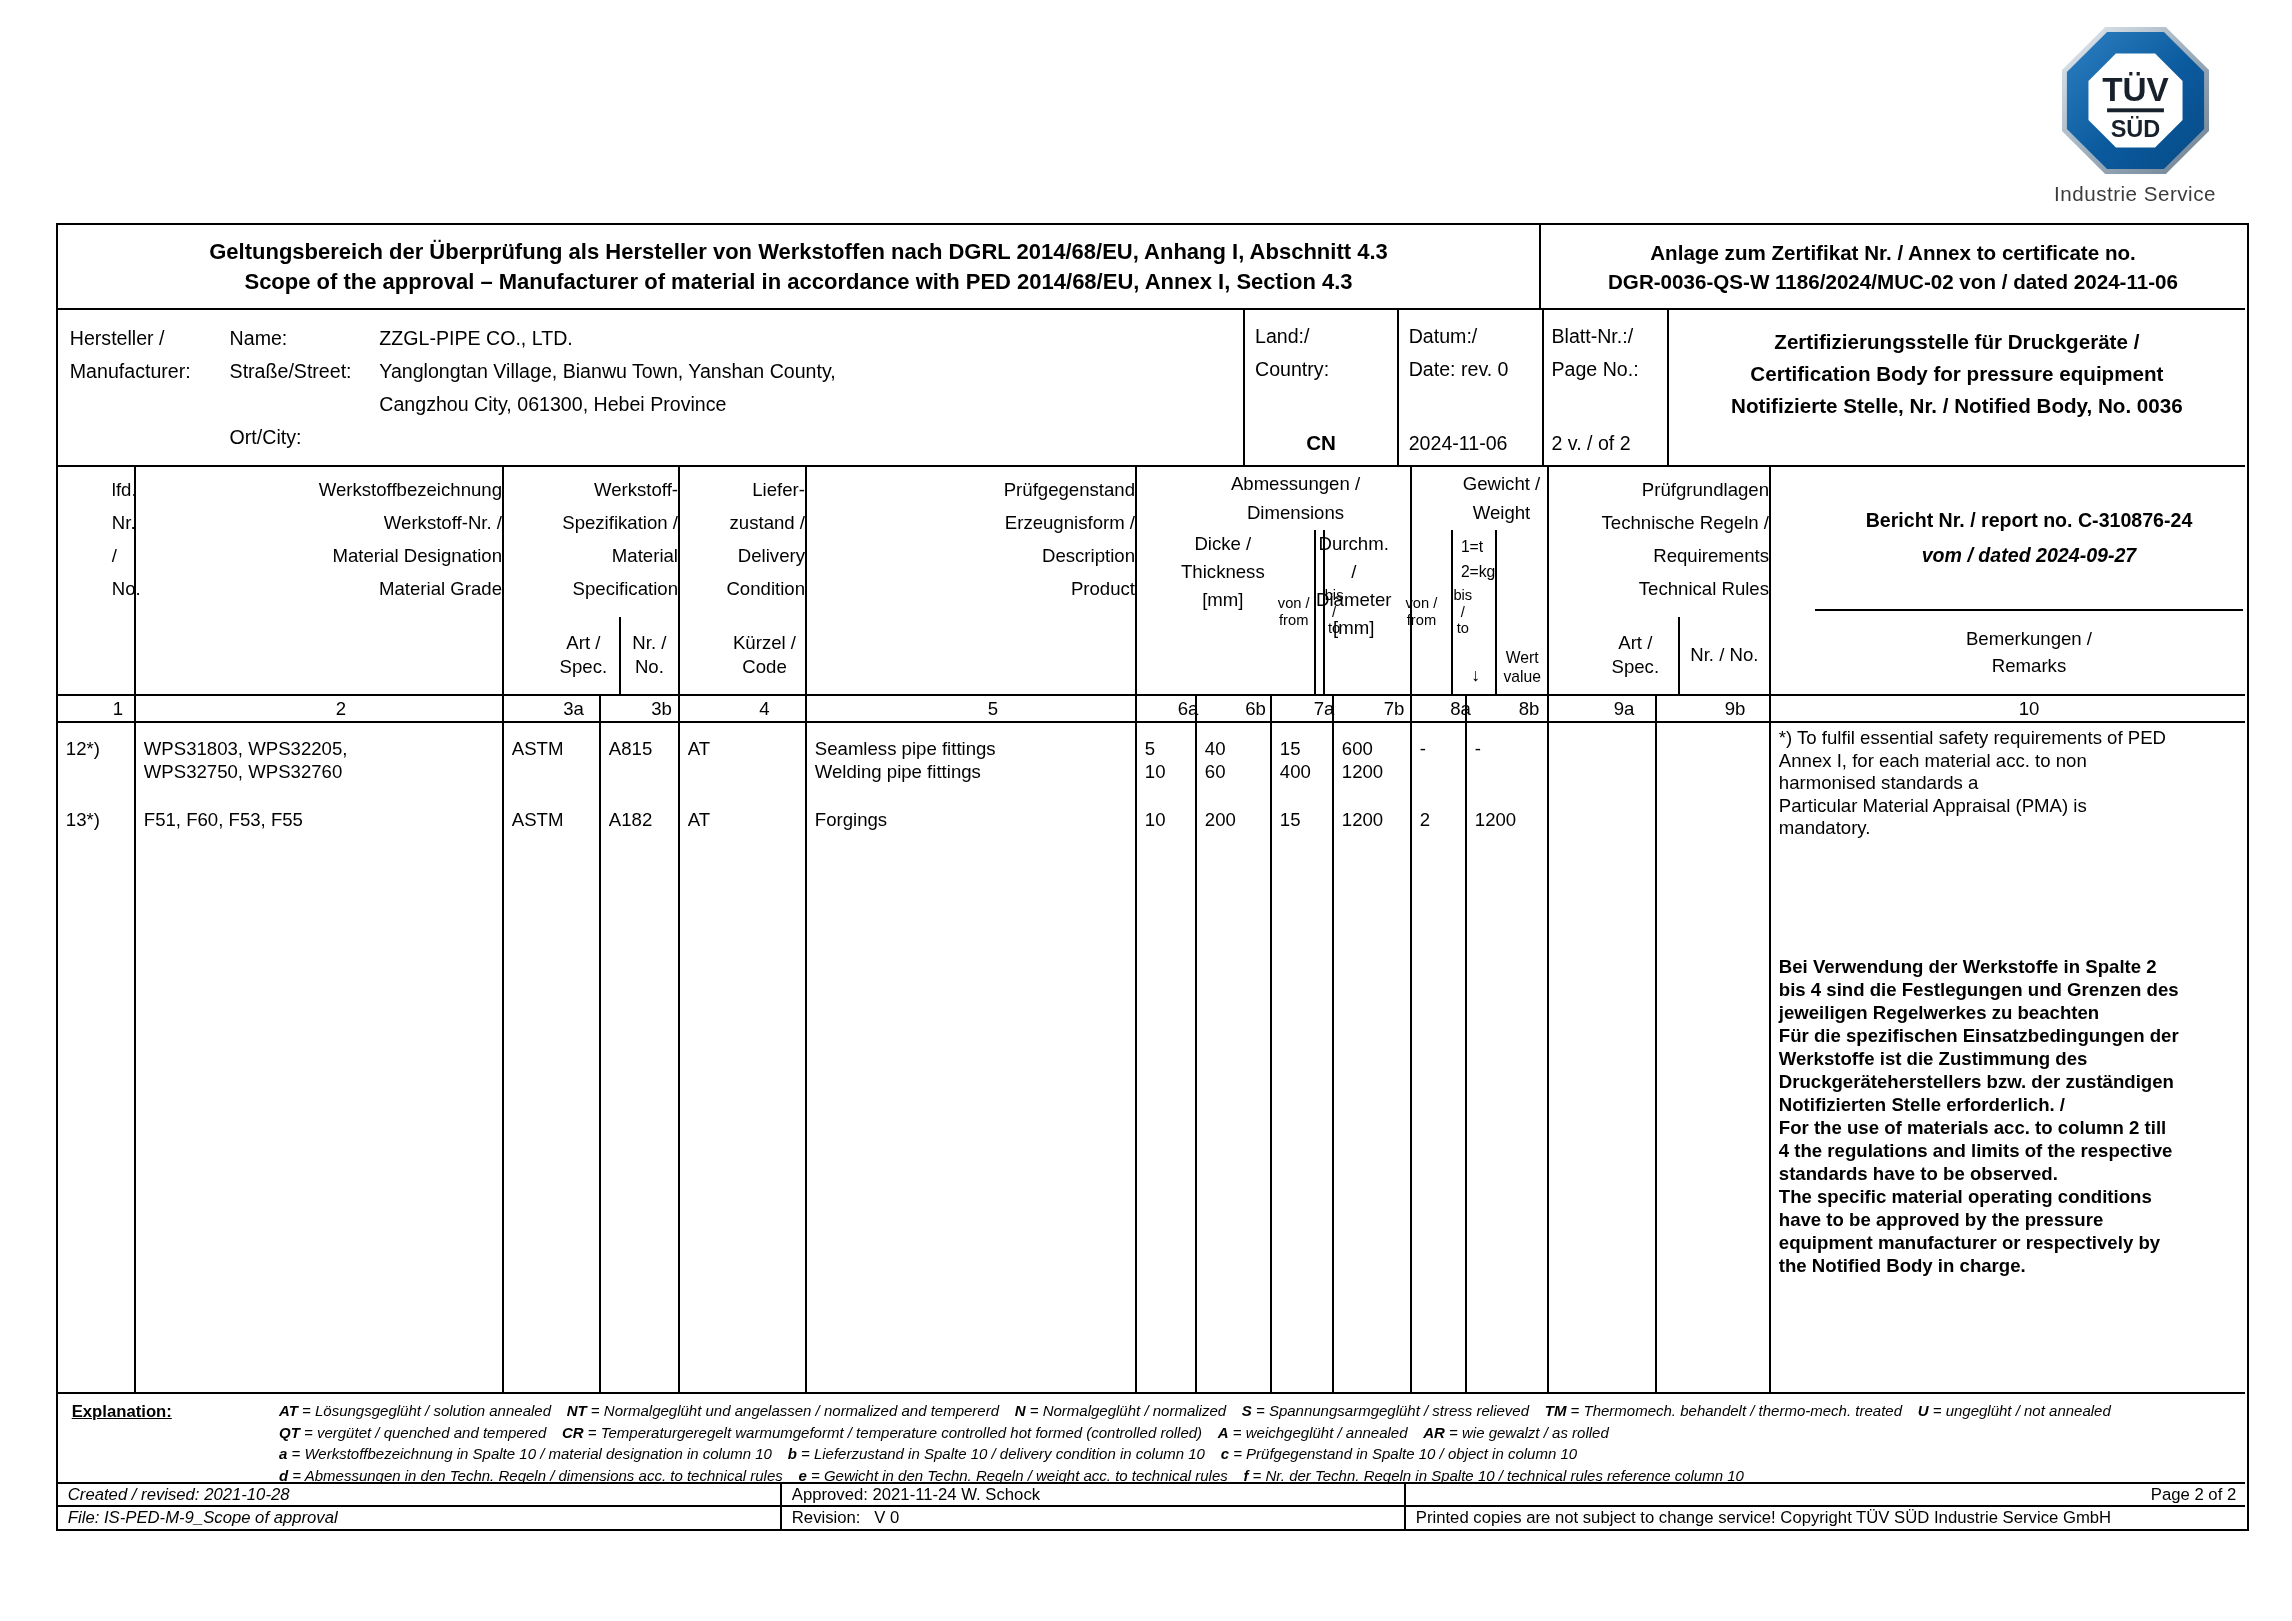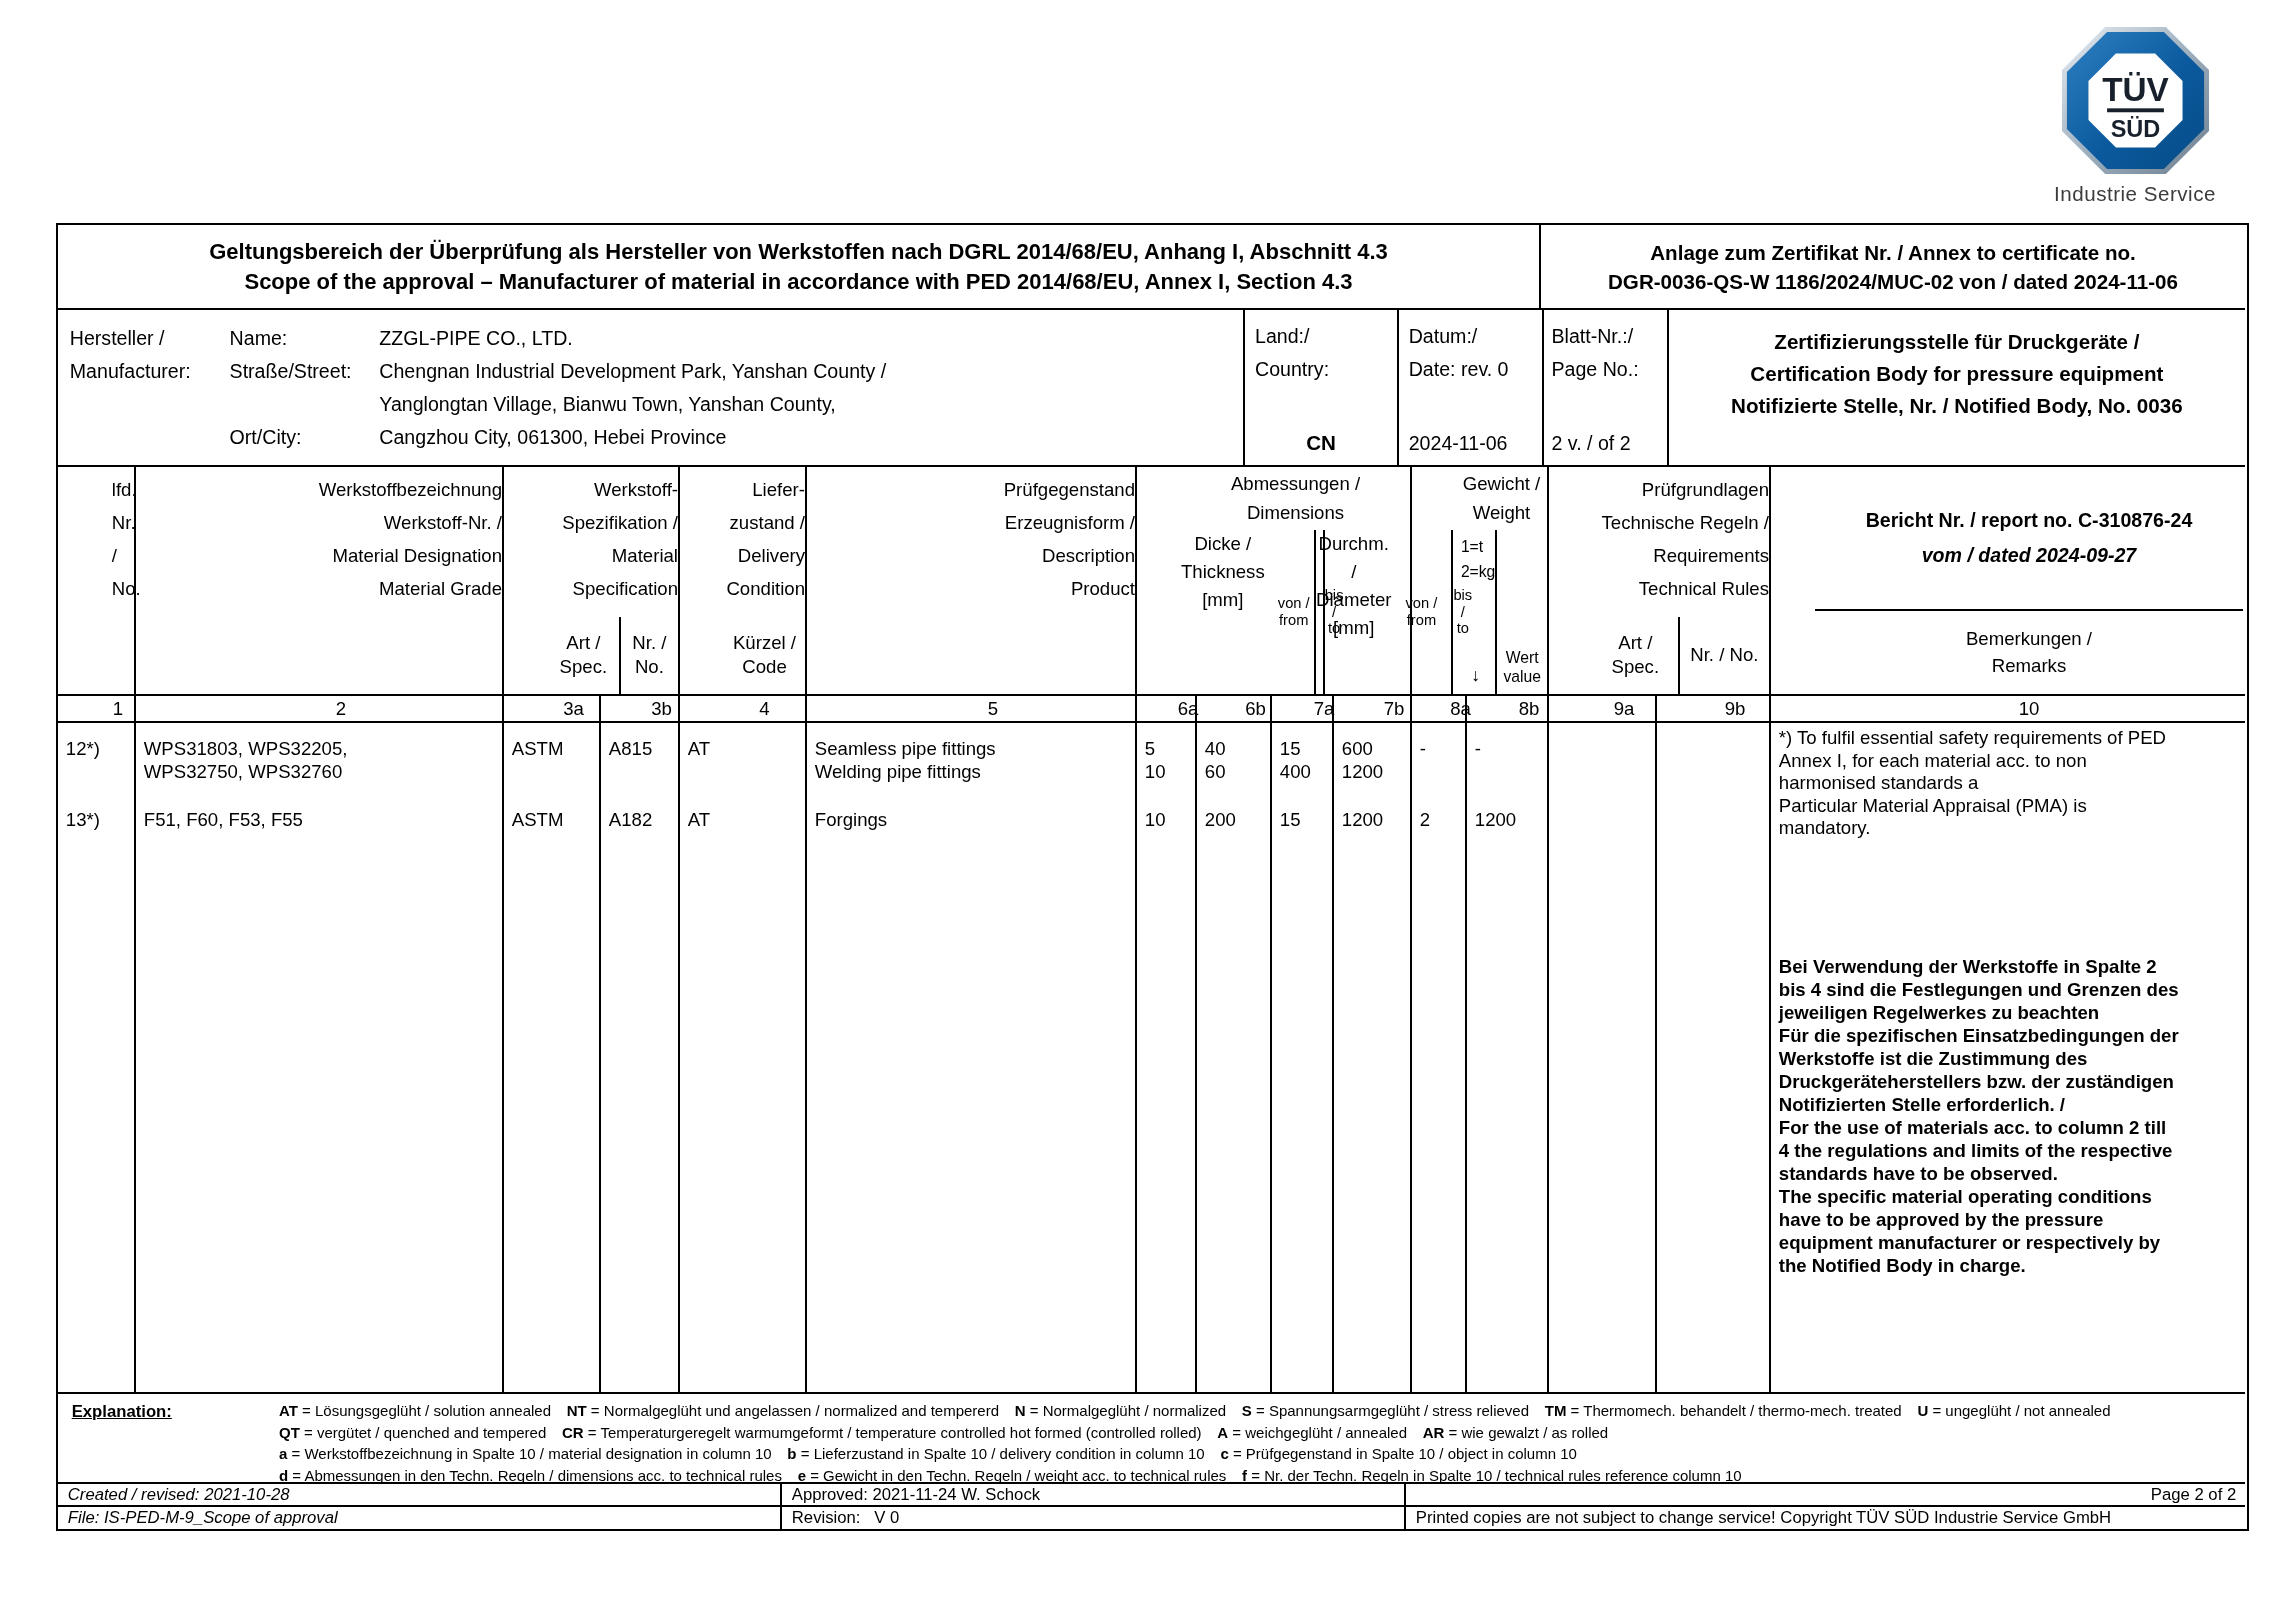--- a/index.html
+++ b/index.html
@@ -76,21 +76,21 @@
   .sec-body{height:671px;font-size:18.6px;line-height:22.5px;}
   .sec-body .cell{padding:3.9px 3.9px 0 7.8px;}
   .rowA{height:71px;margin-top:11px;}
   .note{white-space:pre-line;}
   .remarks-bold{white-space:pre-line;font-weight:bold;line-height:23px;margin-top:115px;}
   
   .sec-exp{height:90px;font-size:15px;}
   .exp-label{width:221px;box-sizing:border-box;padding:7.8px 0 0 13.7px;font-weight:bold;font-size:16.7px;}
   .exp-label span{text-decoration:underline;}
   .exp-body{flex:1;padding-top:5.9px;}
-  .exp-line{line-height:21.6px;white-space:nowrap;}
+  .exp-line{line-height:21.6px;white-space:nowrap;font-style:italic;}
   .exp-seg{margin-right:15.7px;}
   .exp-seg b{font-weight:bold;}
   
   .sec-foot{height:22.5px;font-size:16.7px;}
   .sec-foot .cell{display:flex;align-items:center;box-sizing:border-box;white-space:pre;}
   .f1{width:724px;padding-left:9.8px;font-style:italic;}
   .f2{width:624px;padding-left:9.8px;}
   .f3{width:838px;padding-left:9.8px;}
   .f3.right{justify-content:flex-end;padding-right:7.8px;}
 </style>
@@ -142,21 +142,20 @@
         <div class="irow">Manufacturer:</div>
       </div>
       <div class="icol i-c2">
         <div class="irow">Name:</div>
         <div class="irow">Straße/Street:</div>
         <div class="irow"></div>
         <div class="irow">Ort/City:</div>
       </div>
       <div class="icol i-c3">
         <div class="irow">ZZGL-PIPE CO., LTD.</div>
-        <div class="irow">Chengnan Industrial Development Park, Yanshan County /</div>
         <div class="irow">Yanglongtan Village, Bianwu Town, Yanshan County,</div>
         <div class="irow">Cangzhou City, 061300, Hebei Province</div>
       </div>
       <div class="i-c4">
         <div class="irow">Land:/</div>
         <div class="irow">Country:</div>
         <div class="ival center cn">CN</div>
       </div>
       <div class="i-c5">
         <div class="irow">Datum:/</div>

